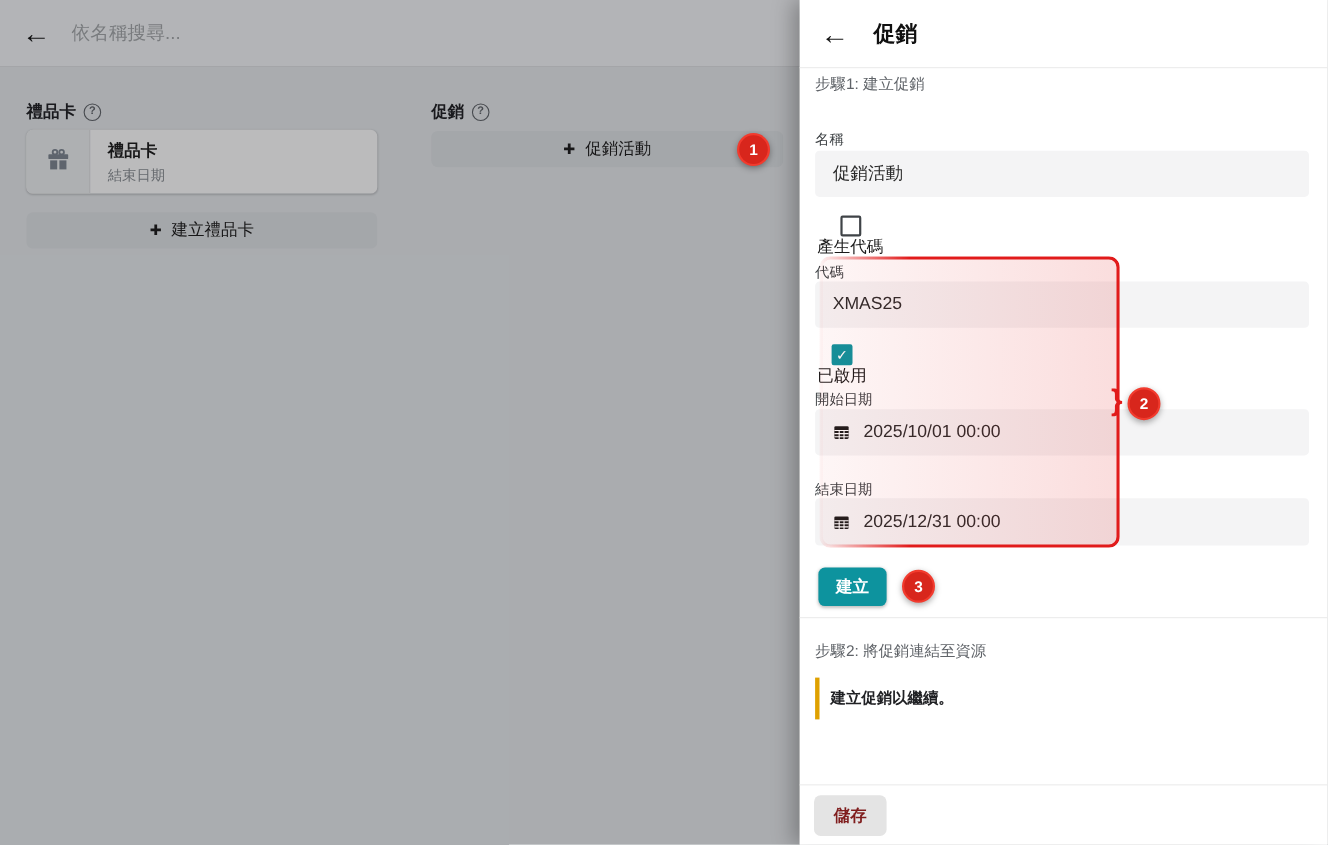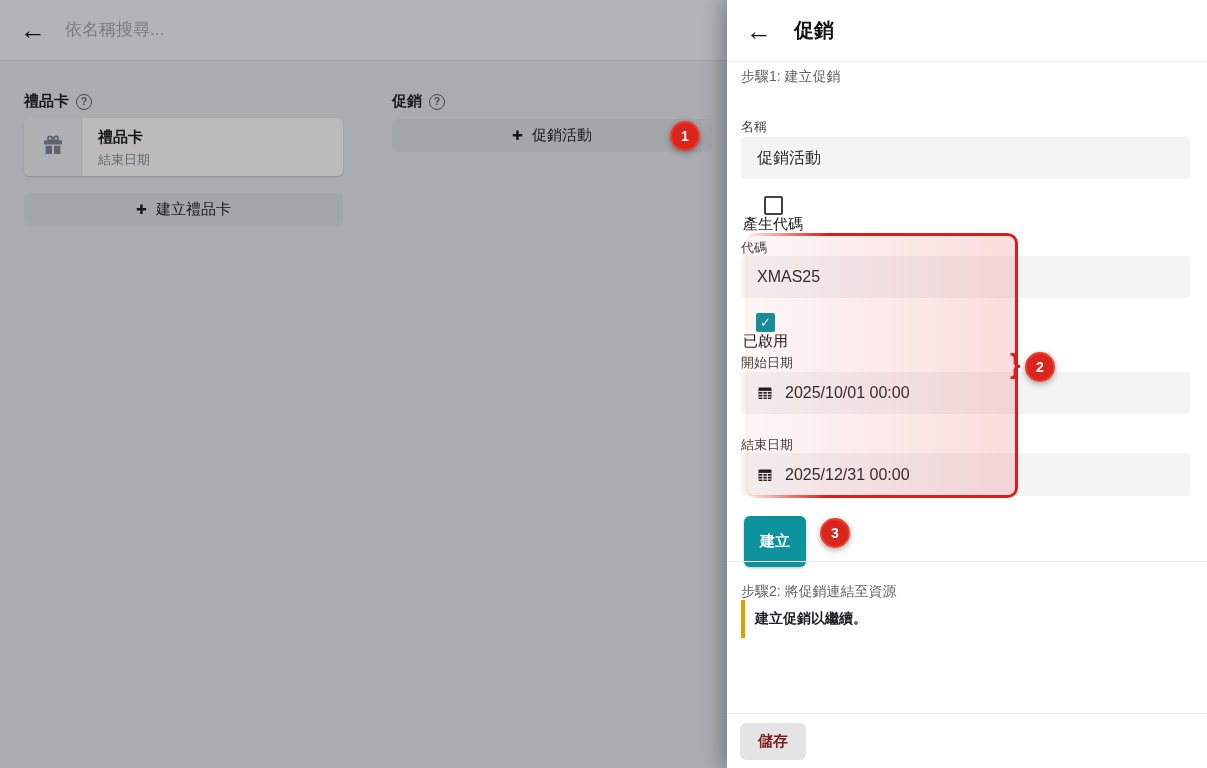--- a/index.html
+++ b/index.html
@@ -98,29 +98,29 @@
   .checkbox-row { position:absolute; left:16px; display:flex; align-items:center; cursor:pointer;flex-direction:column; }
   .checkbox {
     width:19px; height:19px; border-radius:2px; flex:0 0 19px;
     display:flex; align-items:center; justify-content:center;
   }
   .checkbox.unchecked { border:2px solid #3f4347; background:#fff; }
   .checkbox.checked { background:var(--teal); color:#fff; font-size:13px; font-weight:700; }
   .checkbox-label { font-size:15px; color:#1a1a1a; }
 
   .primary-button {
-    position:absolute; left:17px; width:62px; height:51px;
+    position:absolute; left:17px; width:62px; height:35px;
     background:var(--teal); color:#fff; border:none; border-radius:6px;
     font-family:inherit; font-size:15px; font-weight:700; cursor:pointer;
     box-shadow:0 1px 3px rgba(0,0,0,0.25);
   }
   .panel-divider { position:absolute; left:0; width:100%; height:1px; background:#ebebeb; }
 
   .notice {
-    position:absolute; left:14px; top:600px; height:38px;
+    position:absolute; left:14px; top:616px; height:38px;
     border-left:4px solid var(--notice_yellow);
     display:flex; align-items:center; padding-left:10px; padding-right:14px;
   }
   .notice-text { font-size:14px; font-weight:700; color:#202124; }
 
   .save-button {
     position:absolute; left:13px; top:723px; width:66px; height:37px;
     background:#e4e4e4; color:#7f1d1d; border:none; border-radius:6px;
     font-family:inherit; font-size:15px; font-weight:700; cursor:default;
   }

